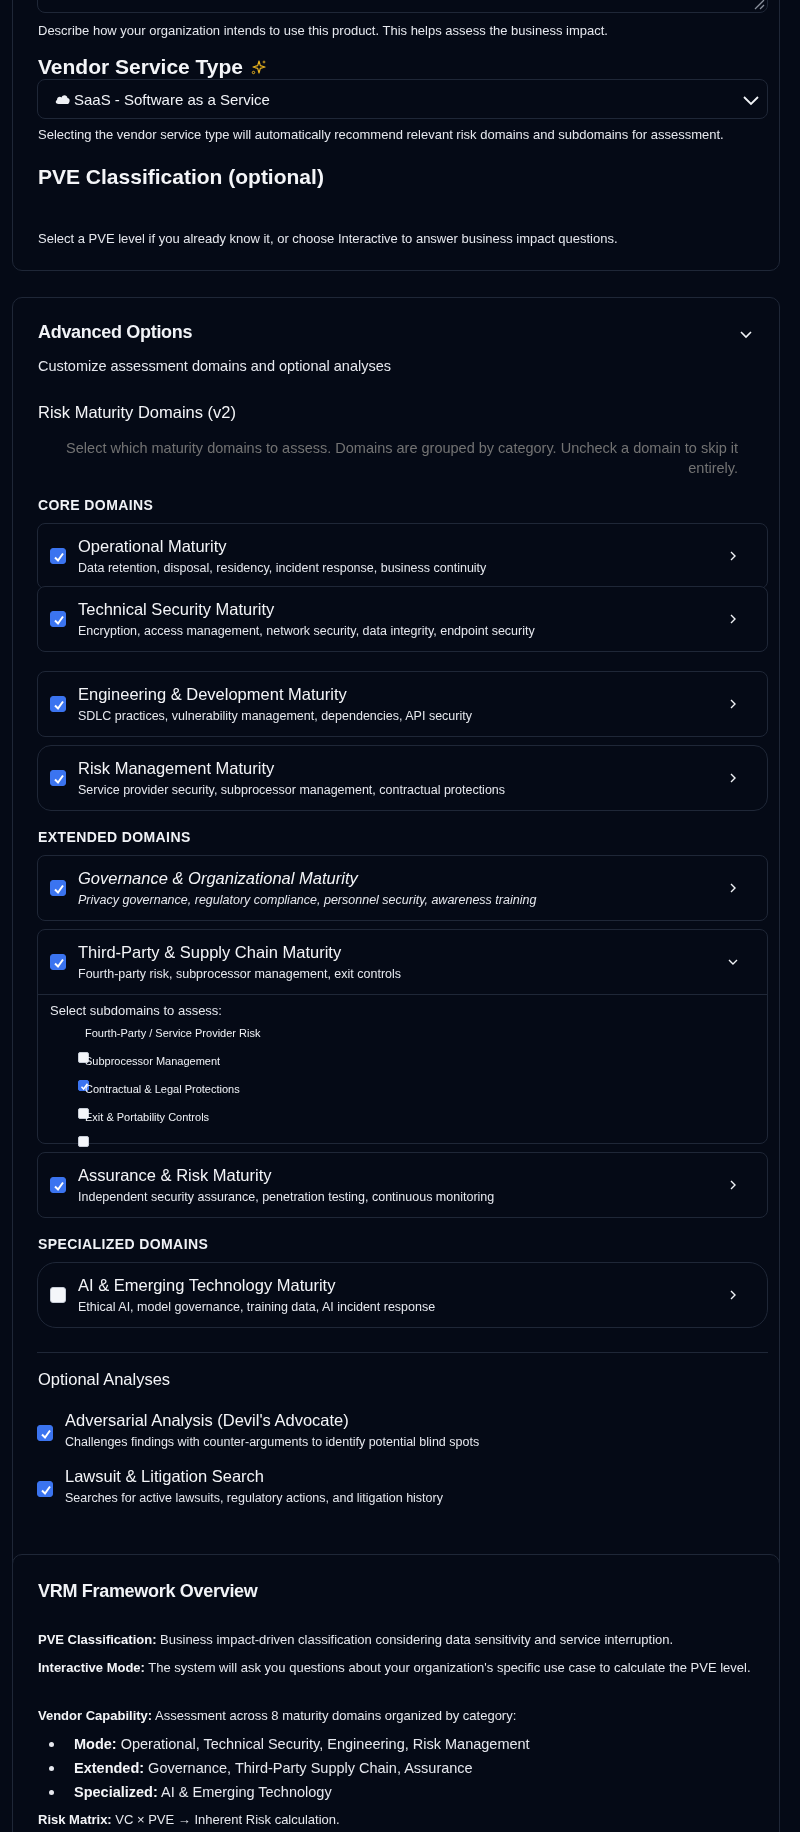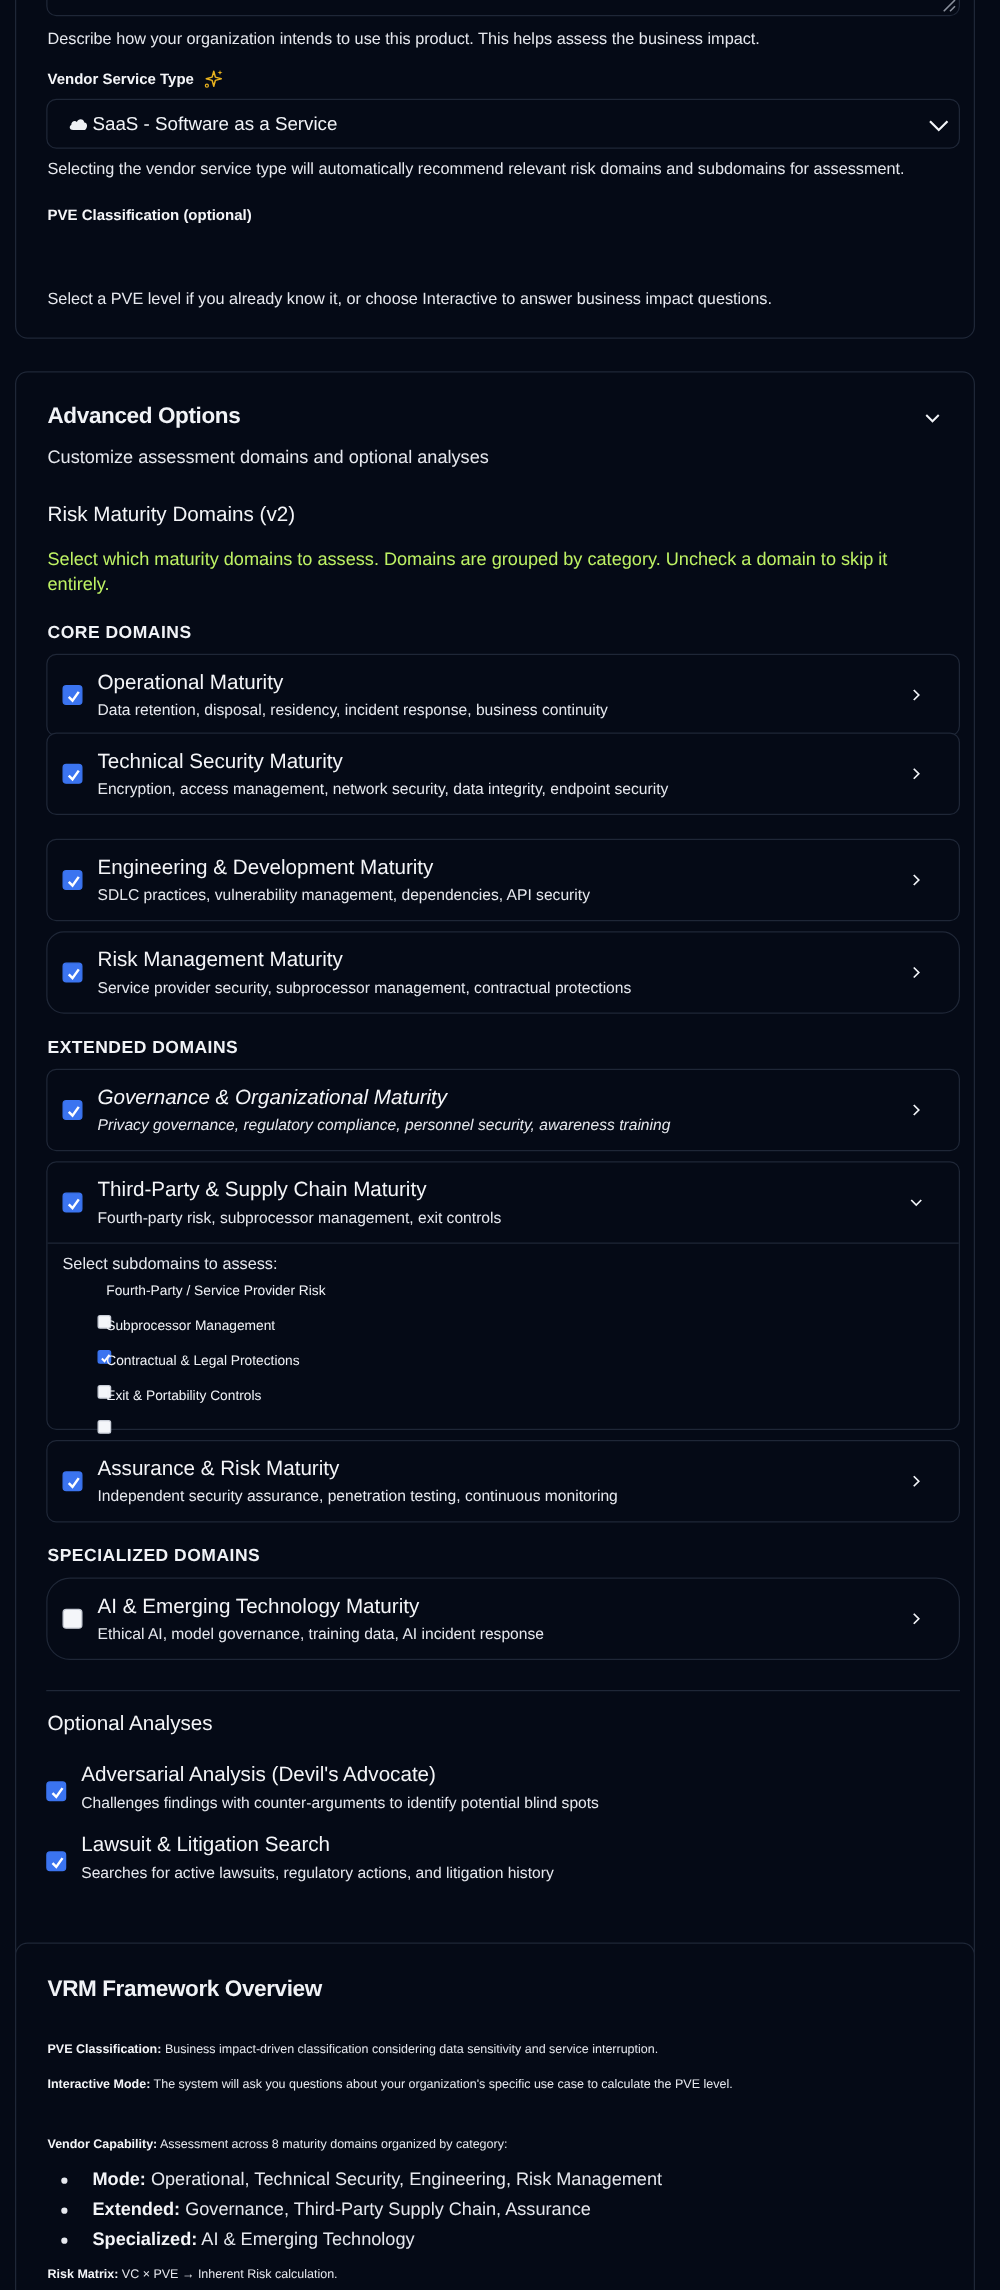--- a/index.html
+++ b/index.html
@@ -12,44 +12,44 @@
   }
   .card {
     position: absolute;
     left: 12px;
     width: 768px;
     border: 1px solid #1f2737;
     border-radius: 10px;
     background: #050a16;
   }
   .card1 { top: -40px; height: 311px; }
-  .card2 { top: 297px; height: 1530px; }
+  .card2 { top: 297px; height: 1530px; text-align: right; }
   .card3 { top: 1554px; height: 320px; }
 
   .textarea {
     position: absolute; left: 24px; top: 0px; width: 731px; height: 52px;
     border: 1px solid #1f2737; border-radius: 8px; background: #050a16;
   }
   .resize-handle { position: absolute; right: 2px; bottom: 2px; width: 12px; height: 12px; }
 
   .help { position: absolute; left: 25px; font-size: 13px; color: #e6e8ee; }
-  .label { position: absolute; left: 25px; font-size: 12px; font-weight: bold; color: #f4f5f8; display: flex; align-items: center; gap: 8px; }
+  .label { position: absolute; left: 25px; font-size: 21px; font-weight: bold; color: #f4f5f8; display: flex; align-items: center; gap: 8px; }
   .select {
     position: absolute; left: 24px; width: 731px; height: 40px;
     border: 1px solid #1f2737; border-radius: 8px; background: #050a16;
     display: flex; align-items: center; padding-left: 16px;
     font-size: 15px; color: #f1f3f7;
   }
   .select .chev { position: absolute; right: 6px; top: 10px; width: 20px; height: 20px; }
 
   .h-adv { position: absolute; left: 25px; top: 24px; font-size: 18px; font-weight: bold; letter-spacing: -0.3px; }
   .adv-toggle { position: absolute; right: 26px; top: 30px; width: 14px; height: 14px; }
   .adv-sub { position: absolute; left: 25px; top: 60px; font-size: 14.5px; color: #e6e8ee; }
   .h-risk { position: absolute; left: 25px; top: 105px; font-size: 16.5px; color: #f4f5f8; }
-  .p-risk { position: absolute; left: 25px; top: 140px; width: 700px; font-size: 14.5px; line-height: 20px; color: #bef264; }
+  .p-risk { position: absolute; left: 25px; top: 140px; width: 700px; font-size: 14.5px; line-height: 20px; color: #737373; }
   .cat { position: absolute; left: 25px; font-size: 14px; font-weight: bold; letter-spacing: 0.4px; color: #f1f3f7; }
 
   .domain {
     position: absolute; left: 24px; width: 469px; width: 731px;
     border: 1px solid #1f2737; border-radius: 8px; background: #050a16;
   }
   .domain-head { position: relative; height: 64px; }
   .cb {
     position: absolute; width: 16px; height: 16px; border-radius: 3px;
     background: #f4f6fa; border: 1px solid #c7ccd6;
@@ -67,21 +67,21 @@
   .sub-item .cb svg { left: 0px; top: 0px; }
 
   .divider { position: absolute; left: 24px; width: 731px; height: 1px; background: #1f2737; }
   .h-opt { position: absolute; left: 25px; font-size: 16.5px; color: #f4f5f8; }
   .opt { position: absolute; left: 24px; }
   .opt .cb { left: 0; top: 14px; }
   .opt-title { position: absolute; left: 28px; top: 0; font-size: 16.5px; white-space: nowrap; color: #f4f5f8; }
   .opt-desc { position: absolute; left: 28px; top: 24px; font-size: 12.5px; white-space: nowrap; color: #e6e8ee; }
 
   .h-vrm { position: absolute; left: 25px; top: 26px; font-size: 18px; font-weight: bold; letter-spacing: -0.3px; }
-  .vrm-p { position: absolute; left: 25px; width: 720px; font-size: 10px; line-height: 20px; color: #e6e8ee; }
+  .vrm-p { position: absolute; left: 25px; width: 720px; font-size: 13px; line-height: 20px; color: #e6e8ee; }
   .vrm-p b { color: #f4f5f8; }
   .bullets { position: absolute; left: 25px; list-style: none; }
   .bullets li { position: relative; padding-left: 36px; height: 24px; font-size: 14.5px; line-height: 20px; color: #e6e8ee; }
   .bullets li::before { content: ""; position: absolute; left: 11px; top: 8px; width: 5px; height: 5px; border-radius: 50%; background: #e6e8ee; }
   .bullets b { color: #f4f5f8; }
 </style>
 </head>
 <body>
 
 <div class="card card1">

